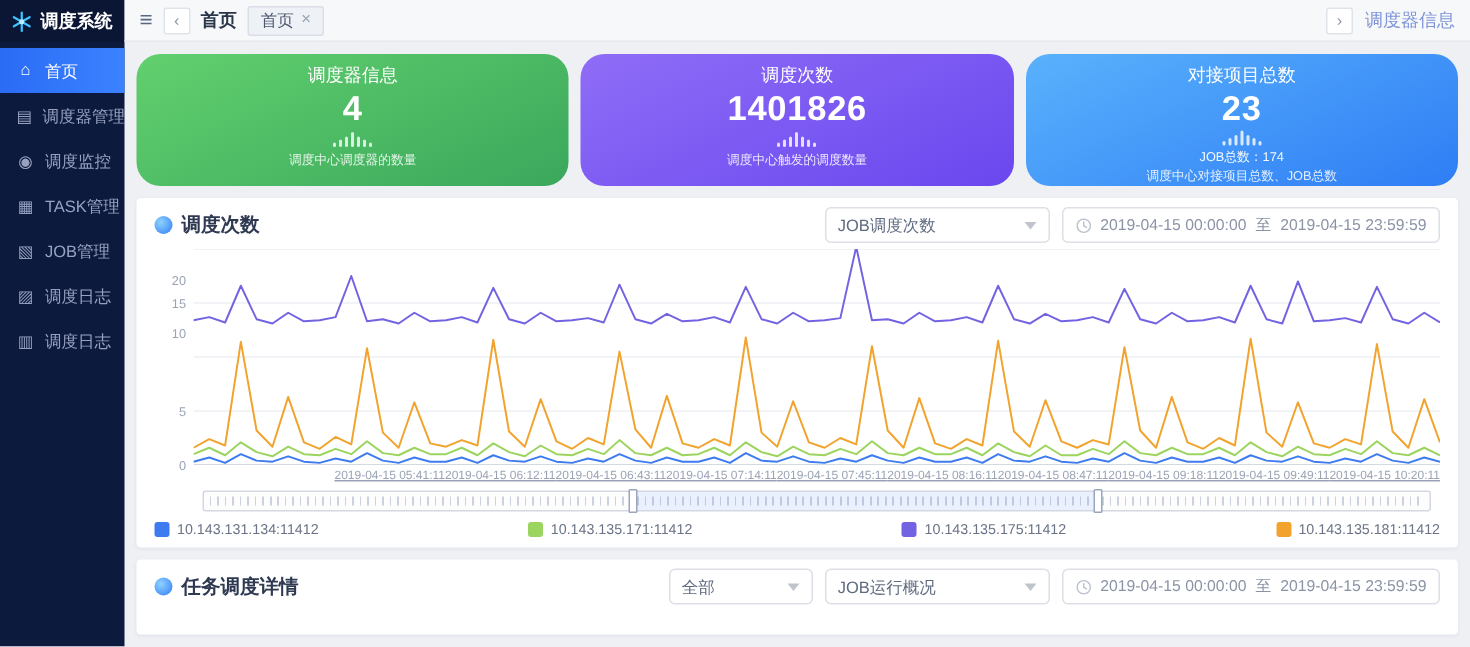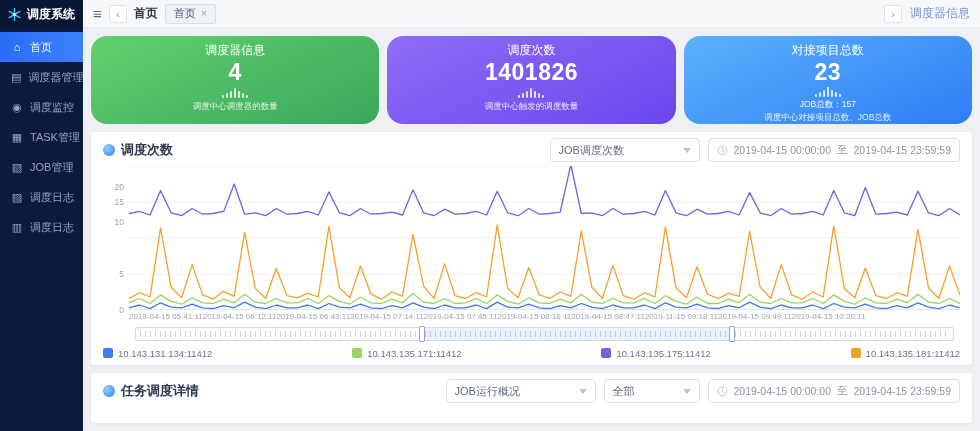--- a/index.html
+++ b/index.html
@@ -43,21 +43,21 @@
   .select{display:flex;align-items:center;gap:6px;height:24px;border:1px solid #dcdfe6;border-radius:4px;background:#fff;padding:0 8px;font-size:11px;color:#5f6b80;cursor:pointer;}
   .caret{width:0;height:0;border-left:4px solid transparent;border-right:4px solid transparent;border-top:5px solid #c0c4cc;margin-left:auto;}
   .daterange{display:flex;align-items:center;gap:6px;height:24px;border:1px solid #dcdfe6;border-radius:4px;background:#fff;padding:0 8px;font-size:10.5px;color:#8b94a6;cursor:text;white-space:nowrap;}
   
   .chart-area{padding:4px 12px 6px;}
   .plot-wrap{display:flex;}
   .y-axis{width:26px;position:relative;flex-shrink:0;}
   .y-axis span{position:absolute;right:5px;font-size:8.5px;color:#9aa3b5;transform:translateY(-50%);}
   .plot{flex:1;position:relative;}
   .plot svg{display:block;width:100%;height:144px;}
-  .x-labels{display:flex;justify-content:flex-start;font-size:8px;color:#9aa3b5;margin:2px 0 0 26px;line-height:10px;}
+  .x-labels{display:flex;justify-content:flex-end;font-size:8px;color:#9aa3b5;margin:2px 0 0 26px;line-height:10px;text-decoration:underline;}
   .dz{position:relative;height:14px;margin:5px 6px 0 32px;border:1px solid #d3d8e2;border-radius:2px;background:#fdfdfe;}
   .dz-ticks{position:absolute;left:4px;right:4px;top:3px;bottom:3px;background:repeating-linear-gradient(90deg,#ccd2dd 0,#ccd2dd 1px,transparent 1px,transparent 5px);}
   .dz-sel{position:absolute;top:0;bottom:0;background:rgba(82,125,255,.10);}
   .dz-handle{position:absolute;top:-2px;width:6px;height:16px;background:#fff;border:1px solid #9aa6bd;border-radius:1px;cursor:ew-resize;}
   .legend{display:flex;justify-content:space-between;gap:16px;margin-top:6px;height:12px;}
   .legend-item{display:flex;align-items:center;gap:5px;font-size:9.5px;color:#6b7487;cursor:pointer;}
   .legend-item i{width:10px;height:10px;border-radius:2px;display:block;}
   .panel.grow{flex:1;min-height:0;overflow:hidden;}
   .partial-label{font-size:8.5px;color:#9aa3b5;margin:12px 0 0 14px;}
 </style>
@@ -159,21 +159,21 @@
             <div class="card-value">23</div>
             <span class="bars">
               <i style="height:3px"></i>
               <i style="height:5px"></i>
               <i style="height:7px"></i>
               <i style="height:10px"></i>
               <i style="height:7px"></i>
               <i style="height:5px"></i>
               <i style="height:3px"></i>
             </span>
-            <div class="card-sub">JOB总数：157</div>
+            <div class="card-sub">JOB总数：174</div>
             <div class="card-caption">调度中心对接项目总数、JOB总数</div>
           </div>
         </div>
 
       <section class="panel">
         <div class="panel-hd">
           <div class="p-title">
             <span class="dot-icon"></span>
             <span>调度次数</span>
           </div>
@@ -217,21 +217,21 @@
             </div>
           </div>
           <div class="x-labels">
               <span>2019-04-15 05:41:11</span>
               <span>2019-04-15 06:12:11</span>
               <span>2019-04-15 06:43:11</span>
               <span>2019-04-15 07:14:11</span>
               <span>2019-04-15 07:45:11</span>
               <span>2019-04-15 08:16:11</span>
               <span>2019-04-15 08:47:11</span>
-              <span>2019-11-15 09:18:11</span>
+              <span>2019-04-15 09:18:11</span>
               <span>2019-04-15 09:49:11</span>
               <span>2019-04-15 10:20:11</span>
             </div>
           <div class="dz">
             <div class="dz-ticks"></div>
             <div class="dz-sel" style="left: 35%; width: 38%;"></div>
             <div class="dz-handle" style="left: calc(35% - 3px);"></div>
             <div class="dz-handle" style="left: calc(73% - 3px);"></div>
           </div>
           <div class="legend">
@@ -255,26 +255,26 @@
         </div>
       </section>
 
       <section class="panel grow">
         <div class="panel-hd">
           <div class="p-title">
             <span class="dot-icon"></span>
             <span>任务调度详情</span>
           </div>
           <div class="hd-controls">
+            <div class="select" style="width:96px">
+              <span>全部</span>
+              <span class="caret"></span>
+            </div>
             <div class="select" style="width:150px">
               <span>JOB运行概况</span>
-              <span class="caret"></span>
-            </div>
-            <div class="select" style="width:96px">
-              <span>全部</span>
               <span class="caret"></span>
             </div>
             <div class="daterange">
               <svg width="11" height="11" viewBox="0 0 12 12">
                 <circle cx="6" cy="6" r="4.8" fill="none" stroke="#b9c0cc"></circle>
                 <path d="M6 3.2V6l2 1.2" fill="none" stroke="#b9c0cc" stroke-linecap="round"></path>
               </svg>
               <span>2019-04-15 00:00:00</span>
               <span>至</span>
               <span>2019-04-15 23:59:59</span>

